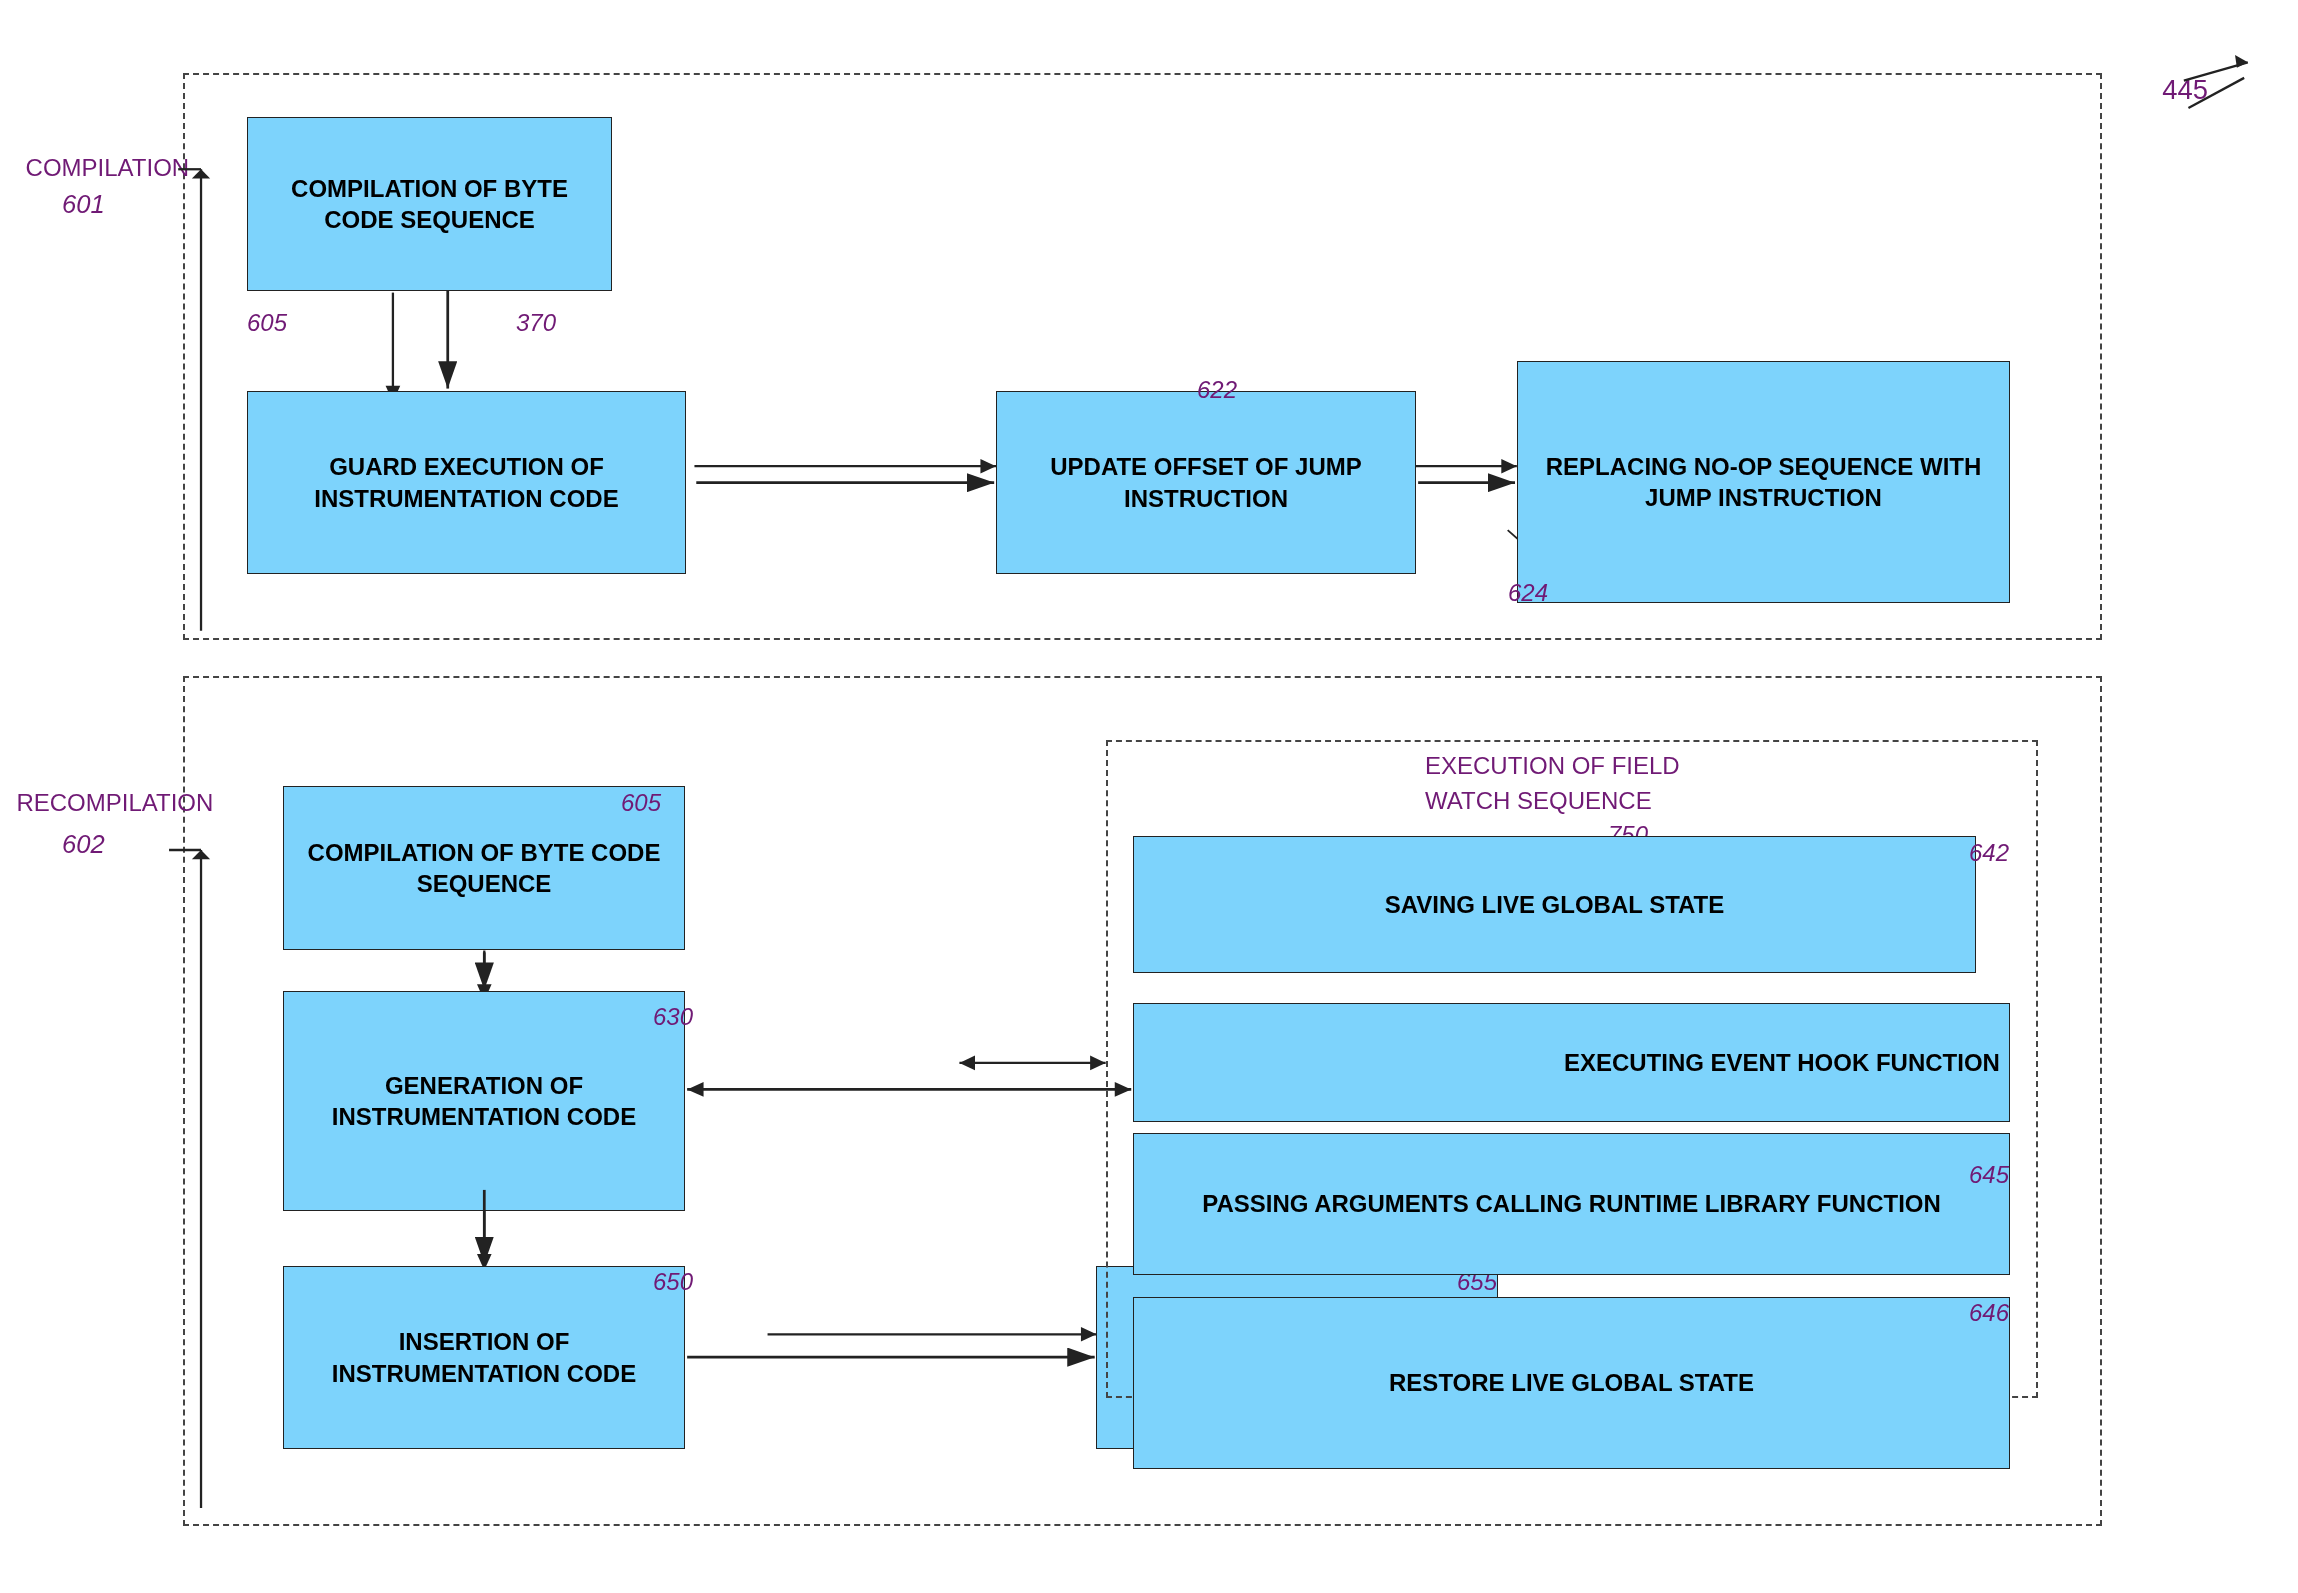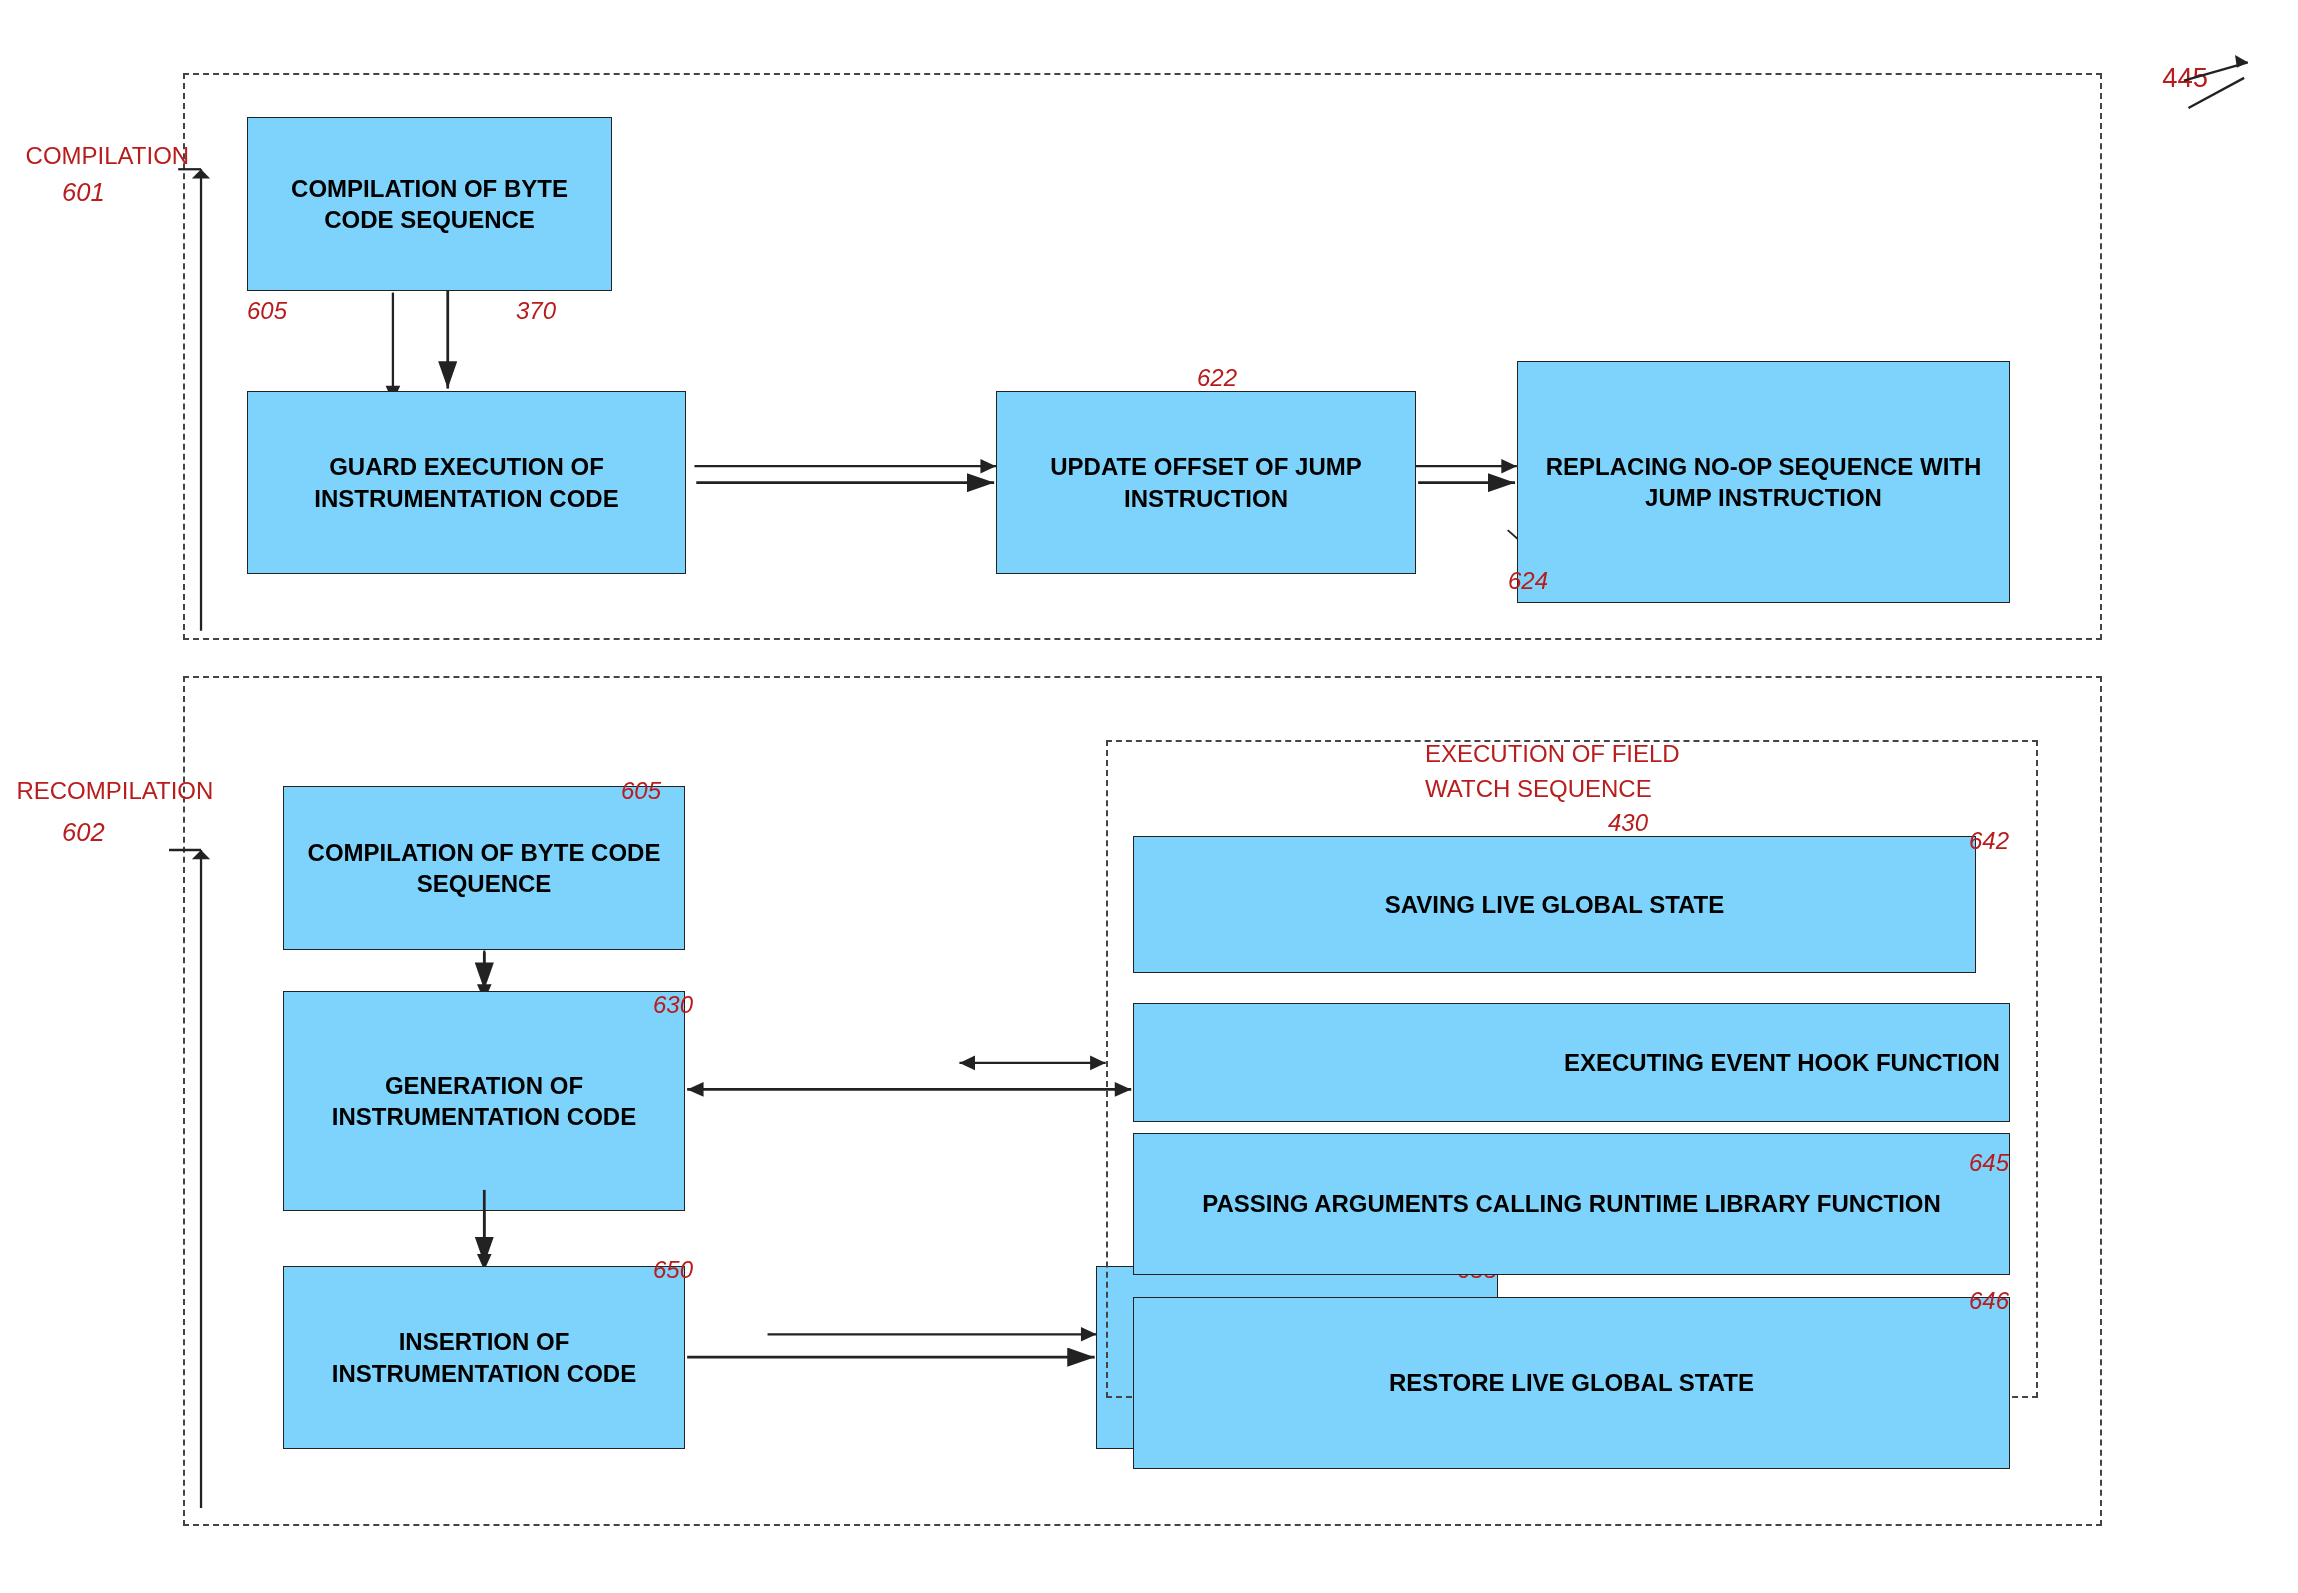--- a/index.html
+++ b/index.html
@@ -34,21 +34,22 @@
     .dashed-region {
       position: absolute;
       border: 2.7px dashed #444;
       background: transparent;
     }
     .label-text {
       position: absolute;
       font-family: Arial, sans-serif;
       font-size: 24px;
       font-weight: normal;
-      color: #b91c1c;
+      color: #701a75;
+      margin-top: 12px;
     }
     .label-text.italic {
       font-style: italic;
     }
     svg.arrows-layer {
       position: absolute;
       top: 0; left: 0;
       width: 2299px;
       height: 1594px;
       pointer-events: none;
@@ -159,21 +160,21 @@
 OF CODE SPACE</span>
   </div>
 
   <span class="label-text italic" style="top:1256px; left:1457px; font-size:24px;">655</span>
 
   <div class="dashed-region" style="top:740px; left:1106px; width:932px; height:658px;">
   </div>
 
   <span class="label-text" style="top:740px; left:1425px; font-size:24px;">EXECUTION OF FIELD</span>
   <span class="label-text" style="top:775px; left:1425px; font-size:24px;">WATCH SEQUENCE</span>
-  <span class="label-text italic" style="top:809px; left:1608px; font-size:24px;">430</span>
+  <span class="label-text italic" style="top:809px; left:1608px; font-size:24px;">750</span>
 
   <div class="box" style="top:836px; left:1133px; width:843px; height:137px; font-size:24px;">
     <span>SAVING LIVE GLOBAL STATE</span>
   </div>
 
   <span class="label-text italic" style="top:827px; left:1969px; font-size:24px;">642</span>
 
   <span class="label-text italic" style="top:1003px; left:1969px; font-size:24px;">644</span>
 
   <div class="box" style="top:1003px; left:1133px; width:877px; height:119px; font-size:24px;justify-content:flex-end;">

